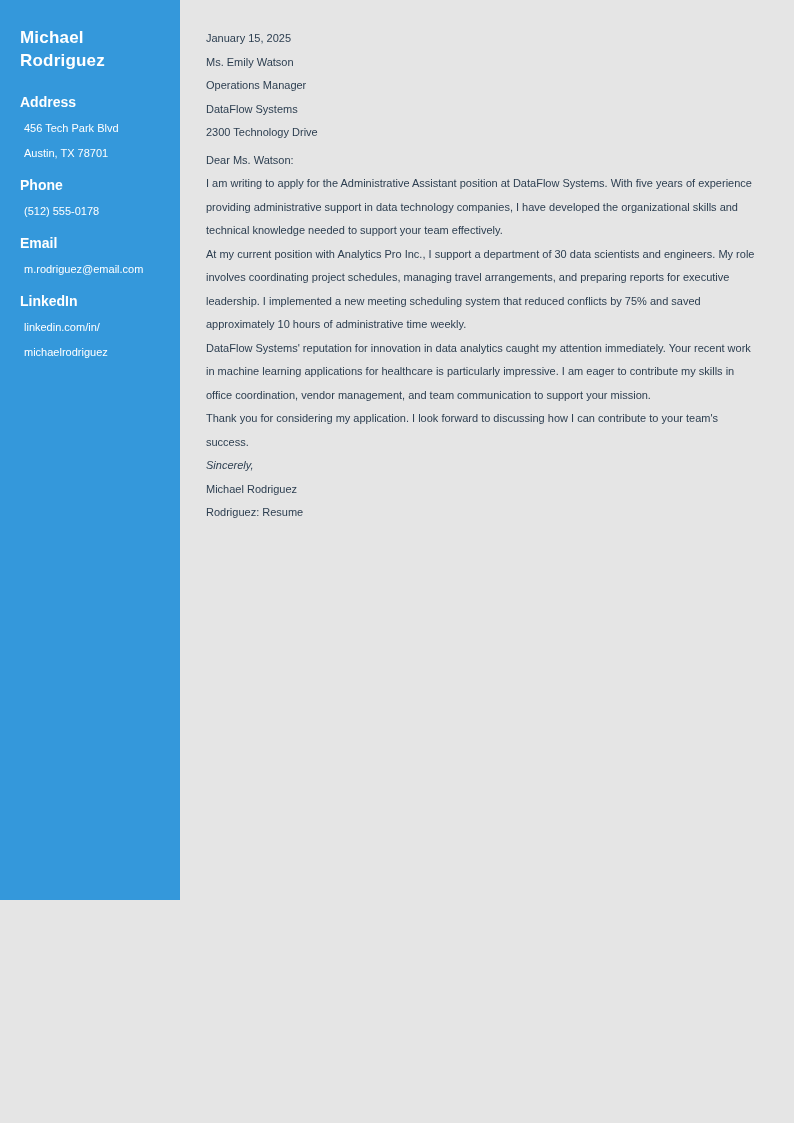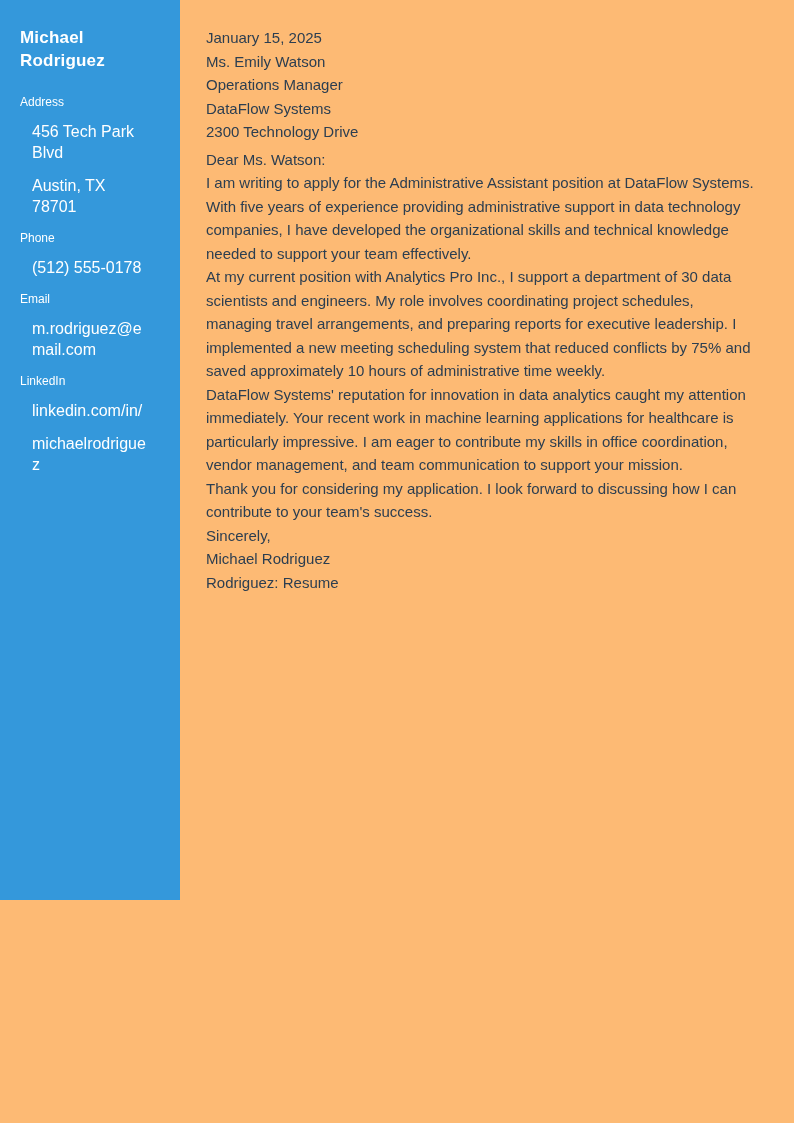--- a/index.html
+++ b/index.html
@@ -4,21 +4,21 @@
 <style>
   html, body {
     margin: 0;
     padding: 0;
     background: #ffffff;
   }
   .page {
     position: relative;
     width: 794px;
     height: 1123px;
-    background: #fdba74;
+    background: #e5e5e5;
     font-family: "Liberation Sans", sans-serif;
     overflow: hidden;
   }
   
   .sidebar {
     position: absolute;
     left: 0;
     top: 0;
     width: 180px;
     height: 900px;
@@ -35,50 +35,50 @@
     letter-spacing: 0.2px;
   }
   .contact-section {
     margin-top: 15px;
   }
   .contact-section.first {
     margin-top: 24px;
   }
   .contact-label {
     margin: 0 0 9px 0;
-    font-size: 12px;
+    font-size: 14px;
     line-height: 13px;
-    font-weight: normal;
+    font-weight: bold;
   }
   .contact-value {
-    margin: 12px;
-    font-size: 16px;
+    margin: 4px;
+    font-size: 11px;
     line-height: 21px;
     font-weight: normal;
     word-wrap: break-word;
   }
   
   .letter {
     position: absolute;
     left: 206px;
-    top: 0;
+    top: 10px;
     width: 554px;
     box-sizing: border-box;
-    padding-top: 26px;
+    padding-top: 17px;
     color: #2c3e50;
-    font-size: 15px;
+    font-size: 11px;
     line-height: 23.5px;
   }
   .letter p { margin: 0; }
   .date        { margin-bottom: 20px; }
   .recipient   { margin-bottom: 4px; }
   .salutation  { margin-bottom: 20px; }
   .para        { margin-bottom: 12px; }
   .para-last   { margin-bottom: 20px; }
-  .closing     { margin-bottom: 36px; }
+  .closing     { margin-bottom: 36px; font-style: italic; }
   .signature   { margin-bottom: 8px; }
 </style>
 </head>
 <body>
 
 <div class="page">
 
   <aside class="sidebar">
     <h1 class="applicant-name">Michael Rodriguez</h1>
 

